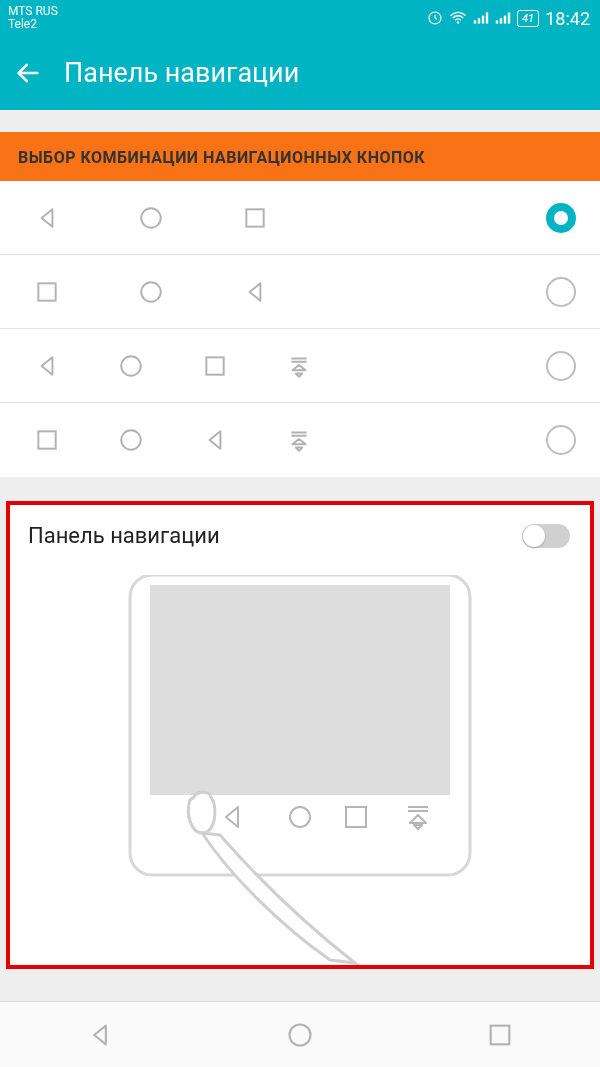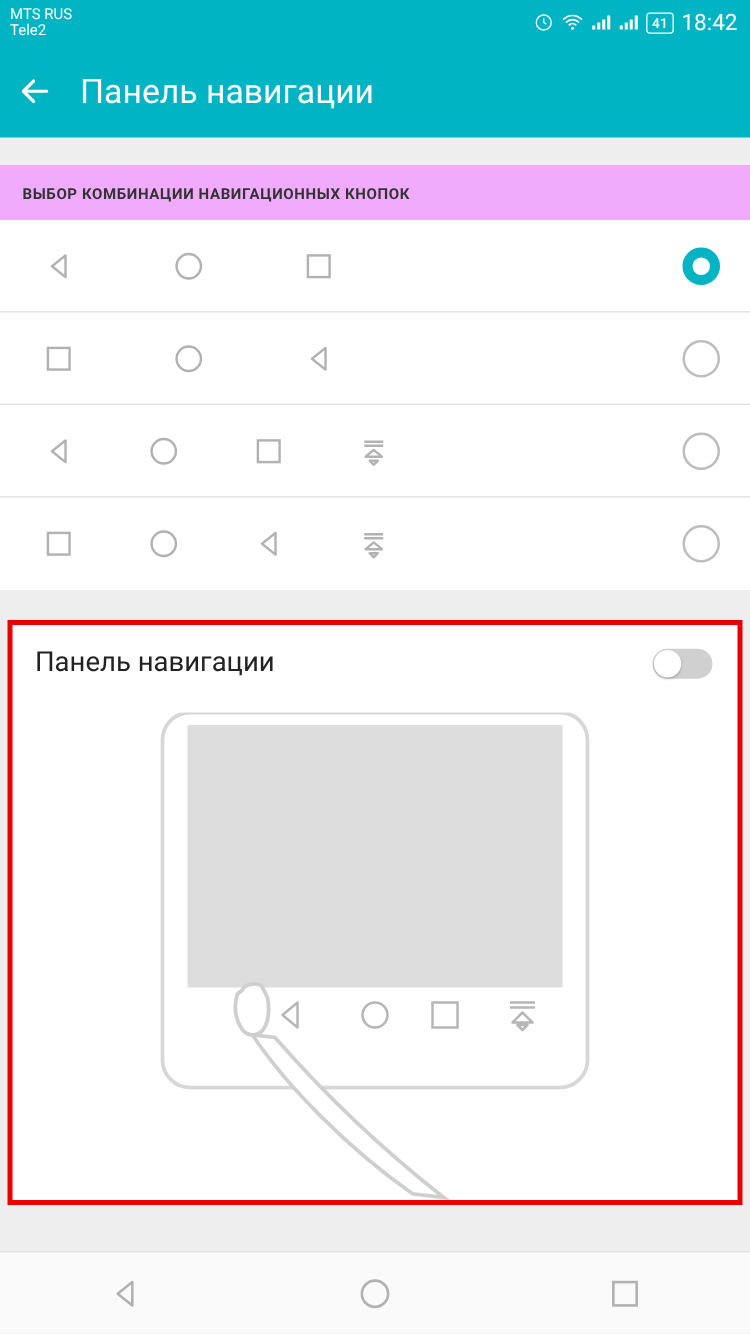--- a/index.html
+++ b/index.html
@@ -23,41 +23,41 @@
     padding: 0 10px 0 8px;
     font-size: 14px;
     gap: 40px;
   }
   .status-left { font-size: 12px; line-height: 1.1; }
   .status-right { display: flex; align-items: center; gap: 6px; }
   .status-right svg { display: block; }
   .battery-box {
     display: flex; align-items: center; gap: 2px;
     border: 1.4px solid #fff; border-radius: 3px; padding: 1px 4px;
-    font-size: 11px; font-weight: 500;
+    font-size: 11px; font-weight: 500; font-style: italic;
   }
 
   
   .app-bar {
     height: 74px;
     background: #00b4c4;
     display: flex;
     align-items: center;
     padding-left: 14px;
     color: #fff;
   }
   .back-arrow { width: 50px; display:flex; align-items:center; }
   .app-title { font-size: 27px; font-weight: 400; }
 
   
   .section-header {
-    background: #f0abfc;
+    background: #f97316;
     padding: 16px 18px 14px 18px;
     margin-top: 22px;
-    font-size: 12px;
+    font-size: 16px;
     font-weight: 700;
     color: #333;
     letter-spacing: 0.5px;
   }
 
   
   .combos { background: #fff; }
   .combo-row {
     height: 74px;
     display: flex;

